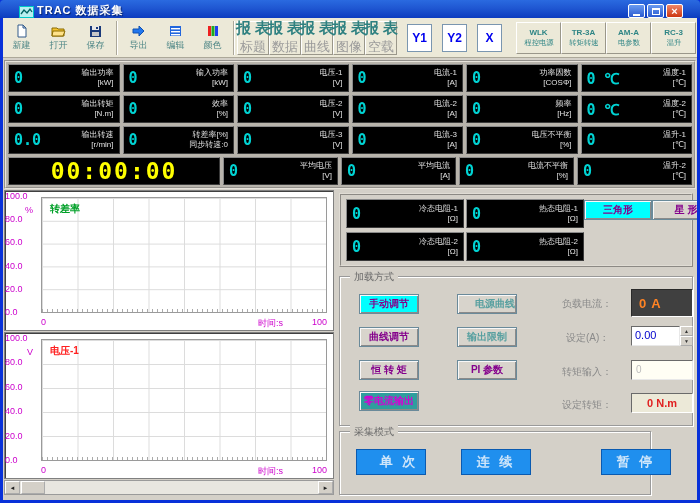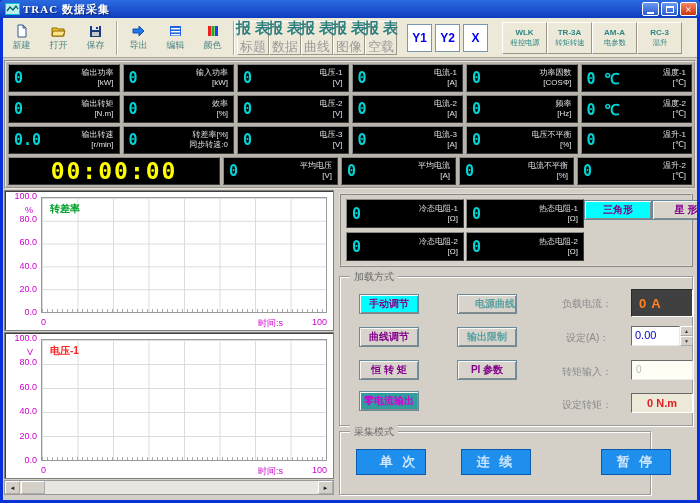--- a/index.html
+++ b/index.html
@@ -3,21 +3,21 @@
 <meta charset="utf-8">
 <style>
   * { margin:0; padding:0; box-sizing:border-box; }
   html,body { width:700px; height:503px; }
   body { font-family:"Liberation Sans","DejaVu Sans",sans-serif; background:#888; overflow:hidden; }
   .screen { position:relative; width:700px; height:503px; background:#0831d9; }
 
   
   .titlebar { position:absolute; left:0; top:0; width:700px; height:18px;
     background:linear-gradient(180deg,#2a6ae0 0%,#1f57d2 45%,#0d3cbf 100%);
-    border-radius:4px 4px 0 0; display:flex; align-items:center; padding:0 3px;font-family:Liberation Serif, serif; }
+    border-radius:4px 4px 0 0; display:flex; align-items:flex-end; padding:0 17px; }
   .app-icon { width:15px; height:12px; margin:0 3px 0 2px; }
   .title-text { color:#fff; font-weight:bold; font-size:11px; letter-spacing:1px;
     text-shadow:1px 1px 1px #04206a; }
   .win-controls { margin-left:auto; display:flex; gap:2px; }
   .winbtn { width:17px; height:14px; border-radius:2px; border:1px solid #fff;
     display:flex; align-items:center; justify-content:center; cursor:pointer; }
   .winbtn.min, .winbtn.max { background:linear-gradient(180deg,#6a9bf0,#2a5ad0); }
   .winbtn.close { background:linear-gradient(180deg,#f0876a,#cc3610); }
   .glyph-min { width:7px; height:2px; background:#fff; margin-top:7px; }
   .glyph-max { width:8px; height:7px; border:1px solid #fff; border-top:2px solid #fff; }
@@ -33,21 +33,21 @@
   .tbtn { width:37px; height:36px; display:flex; flex-direction:column; align-items:center;
     justify-content:center; gap:1px; font-size:9px; color:#4c8585; background:#ece9d8;
     border:1px solid #ece9d8; cursor:pointer; }
   .tbtn svg { width:15px; height:14px; }
   .tsep { width:2px; height:34px; border-left:1px solid #aca899; border-right:1px solid #fff; margin:0 2px; }
   .rbtn { width:32px; height:34px; display:flex; flex-direction:column; align-items:center;
     justify-content:center; background:#ece9d8; border:1px solid #fff;
     border-right-color:#9a978a; border-bottom-color:#9a978a; cursor:pointer; }
   .rbtn .rt { font-size:15px; font-weight:bold; color:#2e8080; white-space:nowrap; }
   .rbtn .rb { font-size:13px; color:#9a9a9a; white-space:nowrap; }
-  .axisgroup { display:flex; gap:3px; margin:0 6px 0 10px; }
+  .axisgroup { display:flex; gap:10px; margin:0 6px 0 10px; }
   .abtn { width:25px; height:28px; background:#fff; border:1px solid #7a96b0;
     color:#0000ee; font-weight:bold; font-size:12px; display:flex; align-items:center;
     justify-content:center; cursor:pointer; }
   .igroup { display:flex; margin-left:8px; }
   .ibtn { width:45px; height:32px; display:flex; flex-direction:column; align-items:center;
     justify-content:center; background:#ece9d8; border:1px solid #fff;
     border-right-color:#9a978a; border-bottom-color:#9a978a; cursor:pointer; }
   .ibtn .it { font-size:8px; font-weight:bold; color:#2e8585; white-space:nowrap; }
   .ibtn .ib { font-size:8px; color:#2e8585; white-space:nowrap; transform:scale(.92); }
 
@@ -73,21 +73,21 @@
   #chart2 { top:314px; height:147px; }
   .plot { position:absolute; left:36px; top:6px; right:6px; bottom:17px;
     border:1px solid #9a9a9a;
     background-image:linear-gradient(to right,#dcdcdc 1px,transparent 1px),
                      linear-gradient(to bottom,#dcdcdc 1px,transparent 1px);
     background-size:12.5% 20%; }
   .plot::after { content:""; position:absolute; left:0; right:0; bottom:0; height:3px;
     background:repeating-linear-gradient(to right,#aaa 0 1px,transparent 1px 5px); }
   .yticks { position:absolute; left:0; top:1px; width:32px; bottom:13px;
     display:flex; flex-direction:column; justify-content:space-between; }
-  .ytick { font-size:9px; color:#cc00cc; text-align:right; line-height:1; }
+  .ytick { font-size:9px; color:#cc00cc; text-align:left; line-height:1; }
   .yunit { position:absolute; left:0; top:14px; width:28px; font-size:9px;
     color:#cc00cc; text-align:right; }
   .legend { position:absolute; left:8px; top:4px; font-size:10px; font-weight:bold; }
   #chart1 .legend { color:#00a028; }
   #chart2 .legend { color:#ff2020; }
   .xlabels { position:absolute; left:36px; right:6px; bottom:2px; height:11px; font-size:9px; color:#cc00cc; }
   .x-start { position:absolute; left:0; }
   .x-mid { position:absolute; right:44px; }
   .x-end { position:absolute; right:0; }
 

